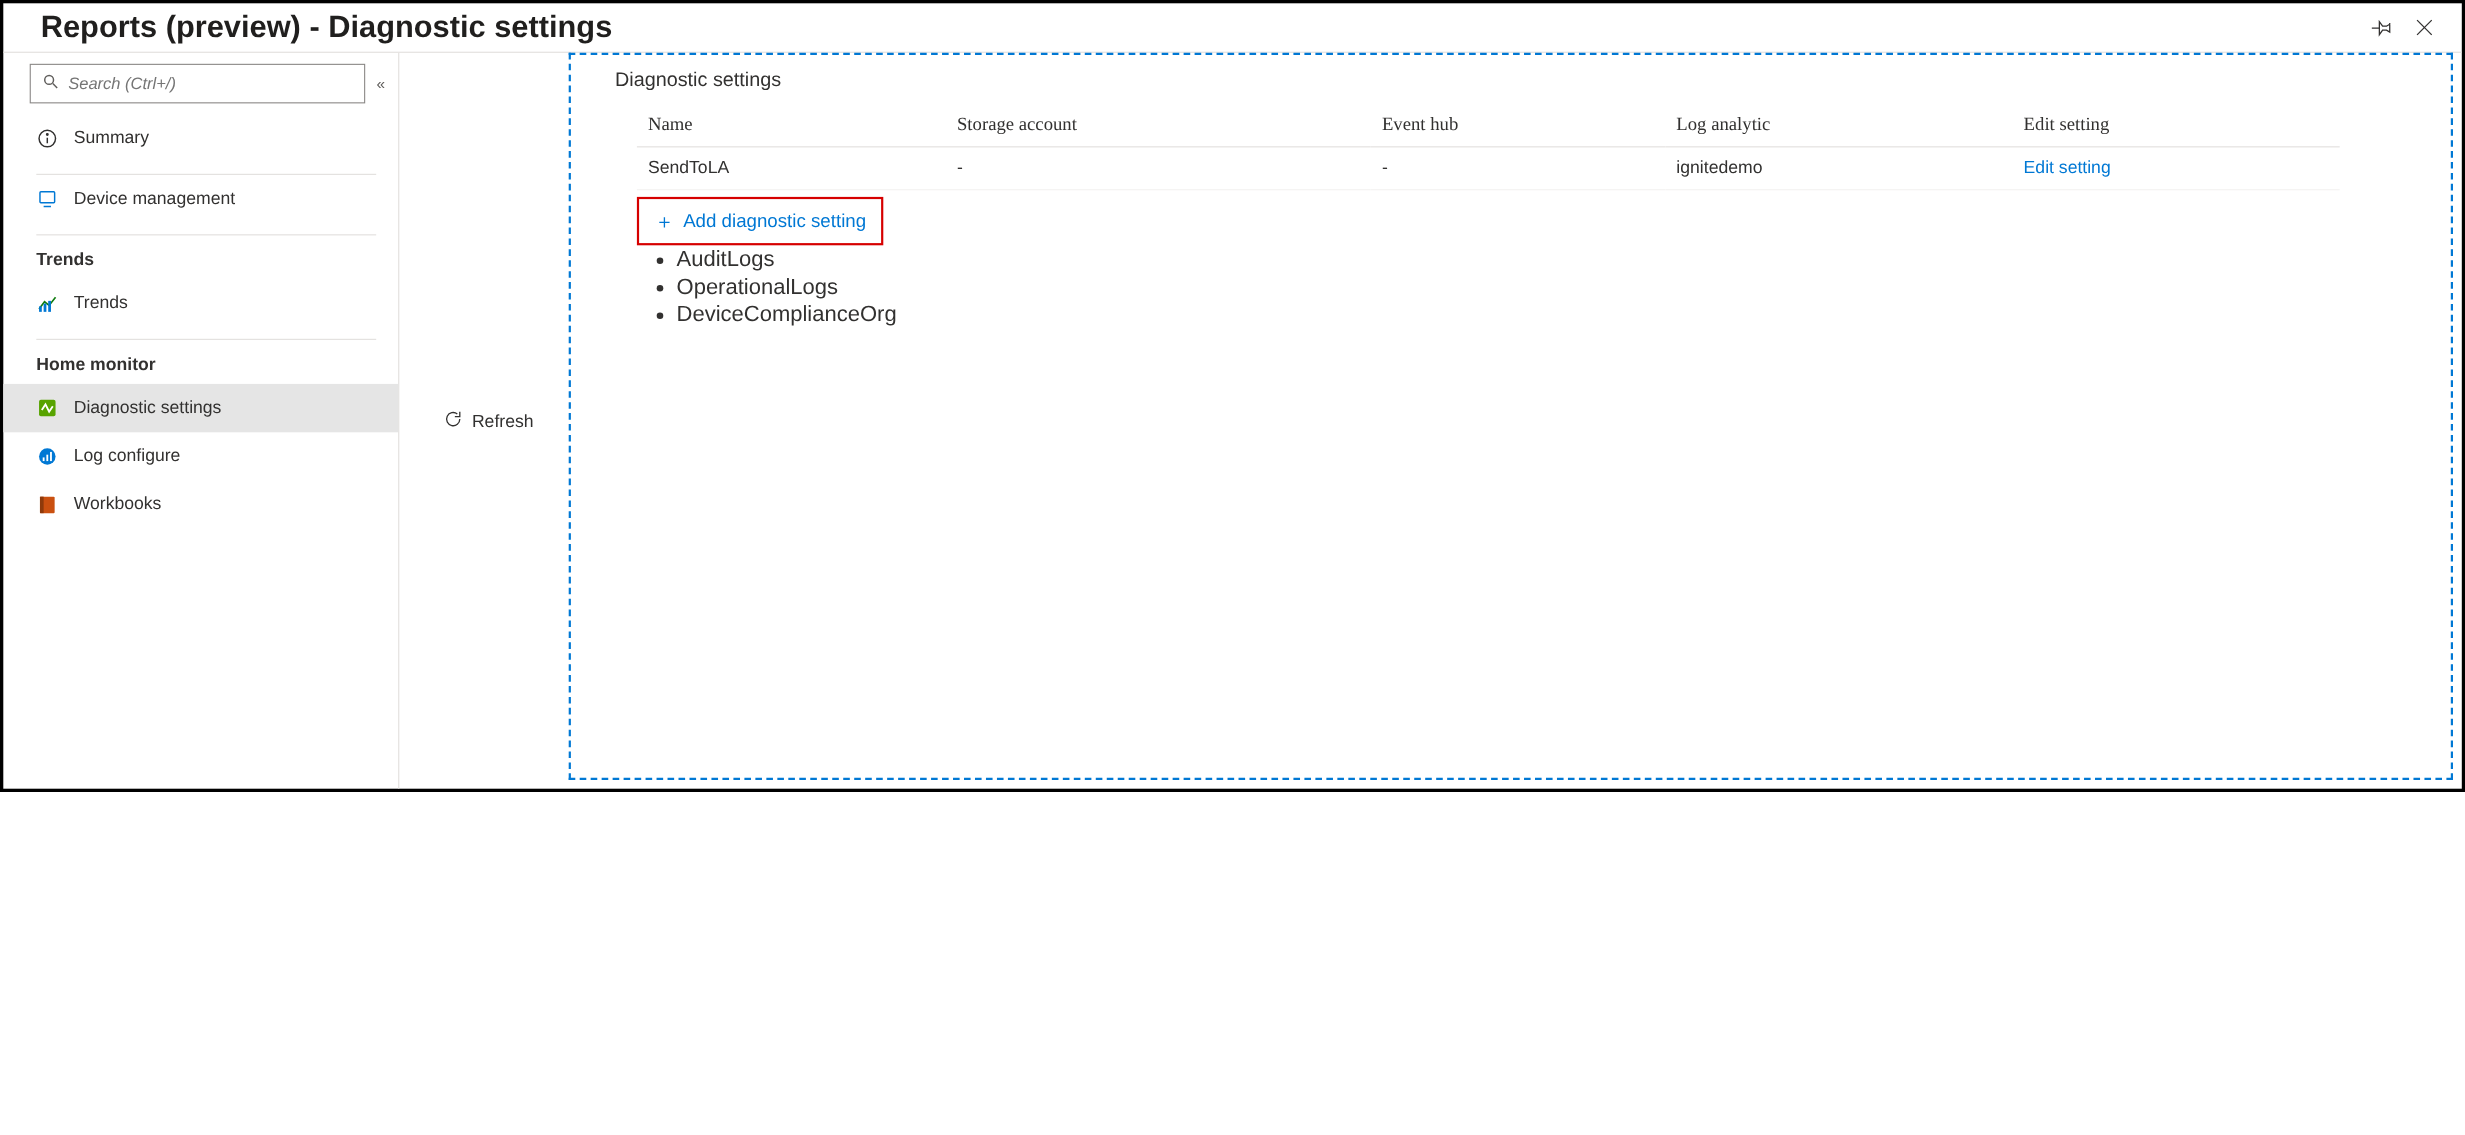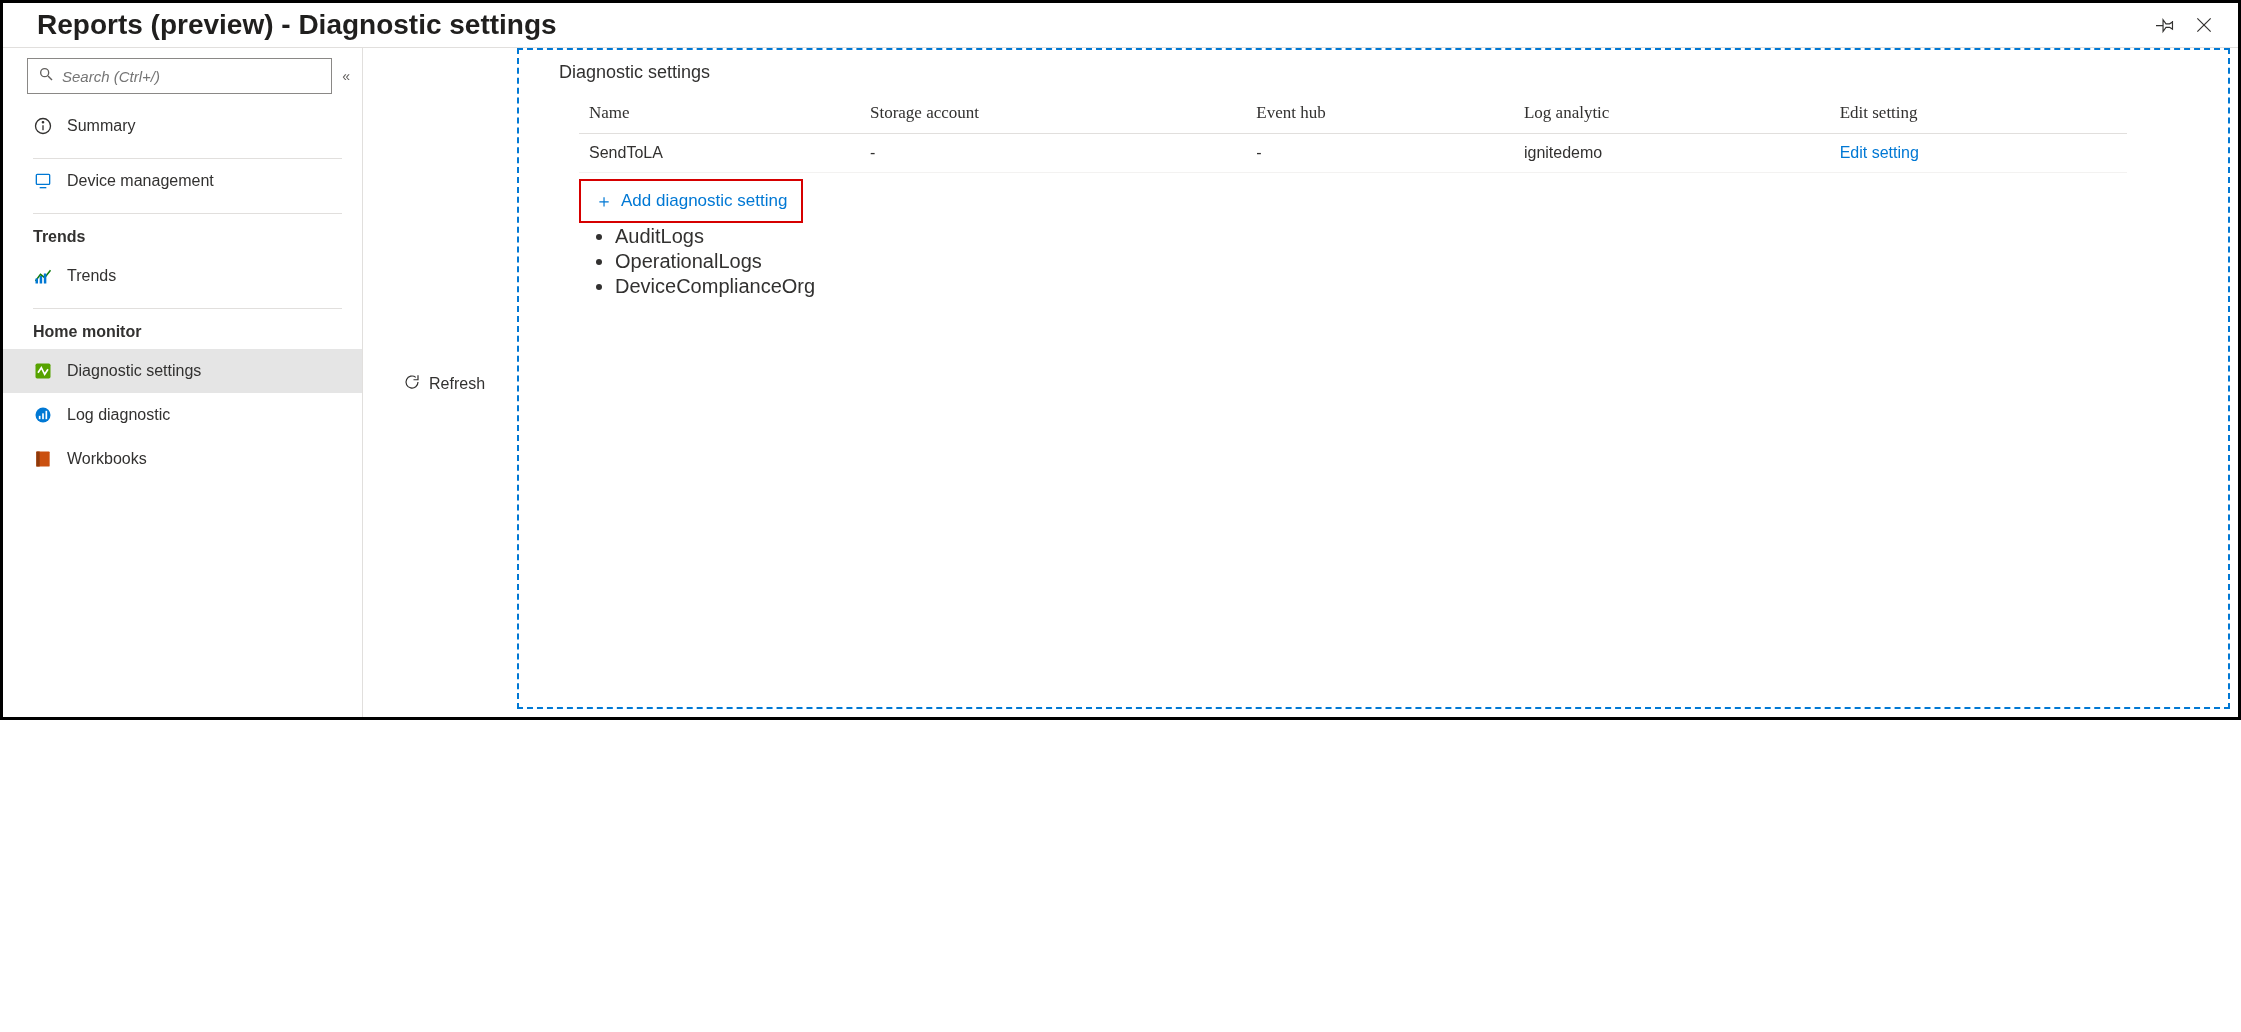--- a/index.html
+++ b/index.html
@@ -151,21 +151,21 @@
       </div>
       <div class="nav-item">
         <span class="ico">
           <svg viewBox="0 0 24 24">
               <circle cx="12" cy="12" r="9" fill="#0078d4"></circle>
               <rect x="7" y="13" width="2" height="4" fill="#fff"></rect>
               <rect x="11" y="10" width="2" height="7" fill="#fff"></rect>
               <rect x="15" y="7" width="2" height="10" fill="#fff"></rect>
             </svg>
         </span>
-        <span>Log diagnostic</span>
+        <span>Log configure</span>
       </div>
       <div class="nav-item">
         <span class="ico">
           <svg viewBox="0 0 24 24">
               <rect x="4" y="3" width="16" height="18" rx="1" fill="#ca5010"></rect>
               <rect x="4" y="3" width="4" height="18" fill="#8e3a0b"></rect>
             </svg>
         </span>
         <span>Workbooks</span>
       </div>

